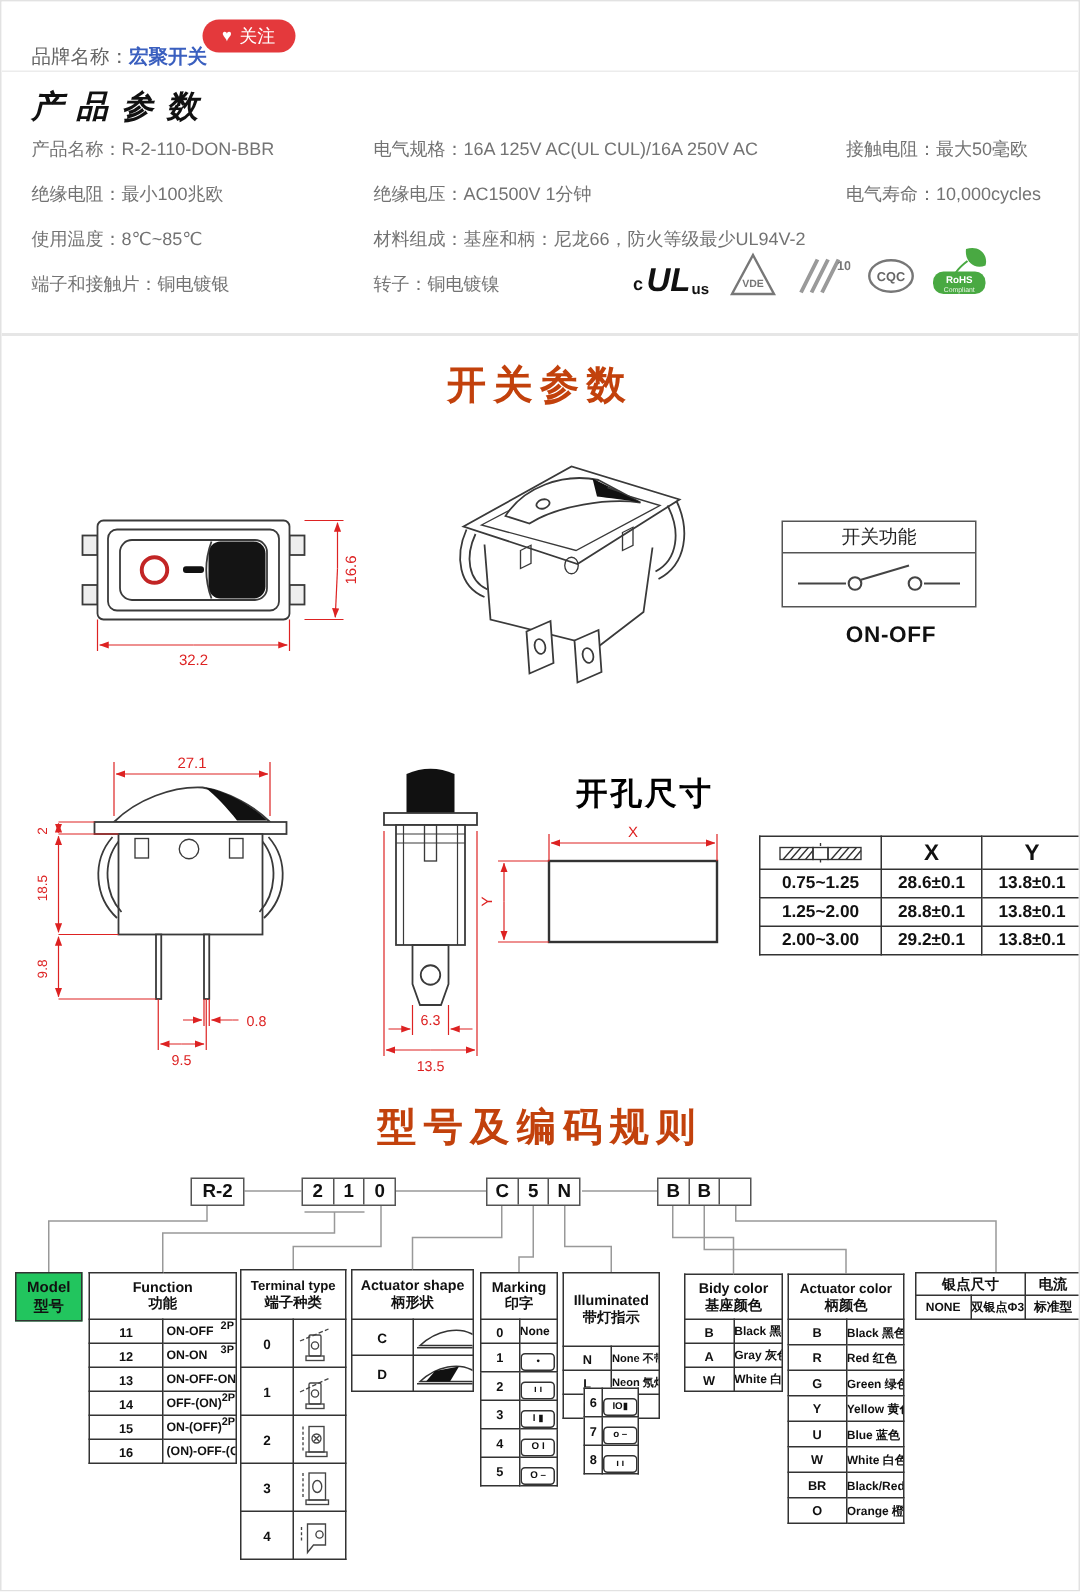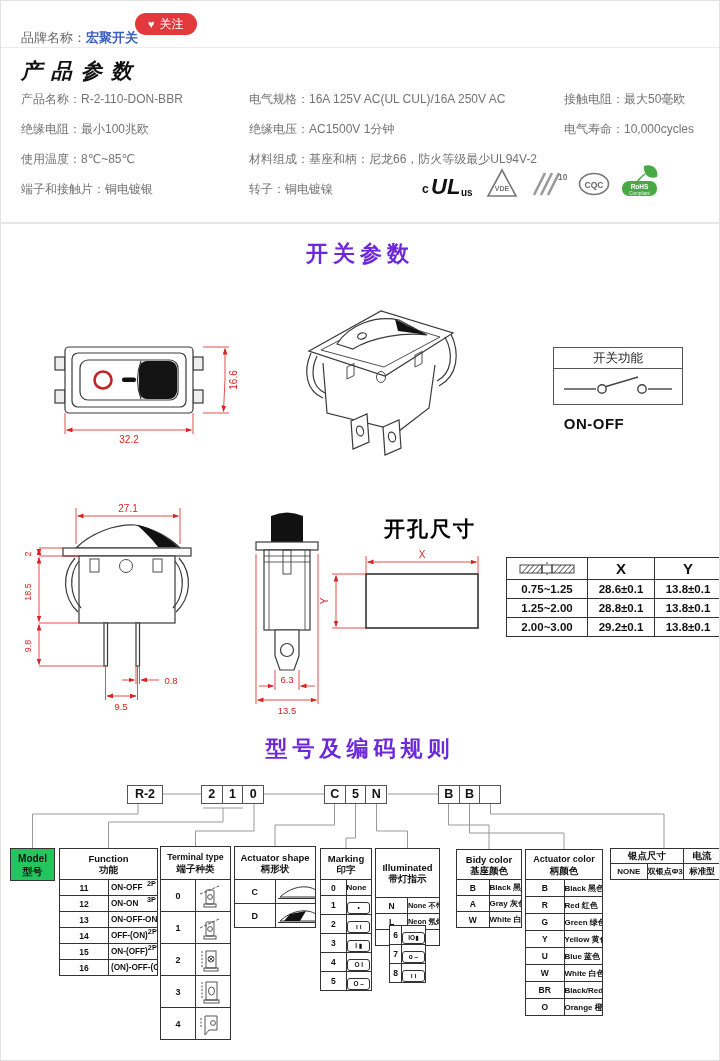--- a/index.html
+++ b/index.html
@@ -12,24 +12,24 @@
   .brand a{color:#3a5fbf;text-decoration:none;font-weight:bold;cursor:pointer;}
   .follow{position:absolute;left:134px;top:12px;height:22px;display:inline-flex;align-items:center;gap:5px;
           background:#e4393c;color:#fff;border:none;border-radius:12px;padding:0 13px;font-size:12px;cursor:pointer;}
   .follow .hrt{font-size:11px;line-height:1;}
   
   .spec-title{position:absolute;left:20px;top:56px;font-family:"Liberation Serif","DejaVu Serif",serif;
               font-style:italic;font-weight:bold;font-size:21px;color:#111;letter-spacing:9px;}
   .spec-col{position:absolute;font-size:12px;color:#737373;}
   .spec-col .row{margin-bottom:13px;white-space:nowrap;}
   .divider{position:absolute;left:0;top:221px;width:100%;height:2px;background:#e6e6e6;}
-  .sec-title{position:absolute;left:0;width:100%;text-align:center;font-size:22px;font-weight:bold;color:#6d28d9;letter-spacing:5px;}
+  .sec-title{position:absolute;left:0;width:100%;text-align:center;font-size:26px;font-weight:bold;color:#c2410c;letter-spacing:5px;}
   .hole-title{position:absolute;left:383px;top:514px;font-size:21px;font-weight:bold;color:#000;letter-spacing:2px;}
   
-  .fnbox{position:absolute;left:552px;top:346px;width:130px;height:58px;border:1.5px solid #555;box-sizing:border-box;background:#fff;}
+  .fnbox{position:absolute;left:520px;top:346px;width:130px;height:58px;border:1.5px solid #555;box-sizing:border-box;background:#fff;}
   .fnbox .hd{height:20px;line-height:20px;text-align:center;border-bottom:1.5px solid #555;font-size:12.5px;color:#222;}
   .onoff{position:absolute;left:528px;top:414px;width:130px;text-align:center;font-size:15px;font-weight:bold;color:#111;letter-spacing:.5px;}
   
   .codebox{position:absolute;top:784px;height:19px;border:1.5px solid #555;box-sizing:border-box;background:#fff;
            display:flex;font-size:12.5px;font-weight:bold;color:#111;text-align:center;line-height:16px;}
   .codebox .c{flex:1;border-right:1.2px solid #555;}
   .codebox .c:last-child{border-right:none;}
   
   .ctab{border-collapse:collapse;background:#fff;table-layout:fixed;}
   .ctab td,.ctab th{border:1px solid #333;padding:0;color:#111;overflow:hidden;}

